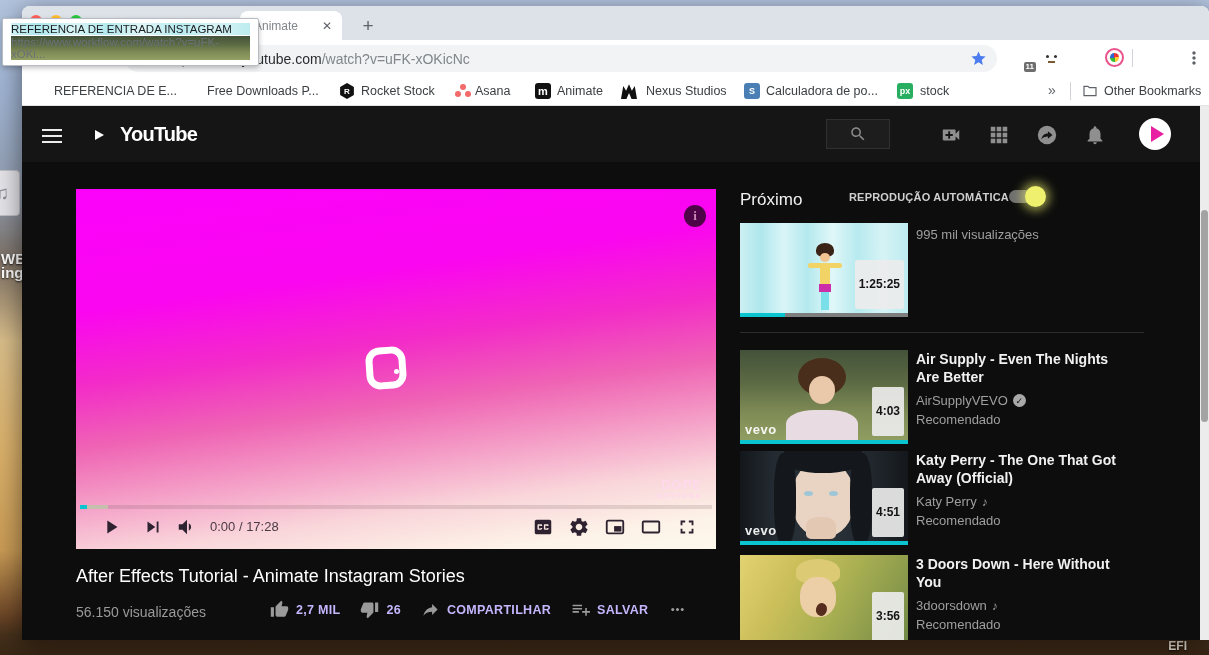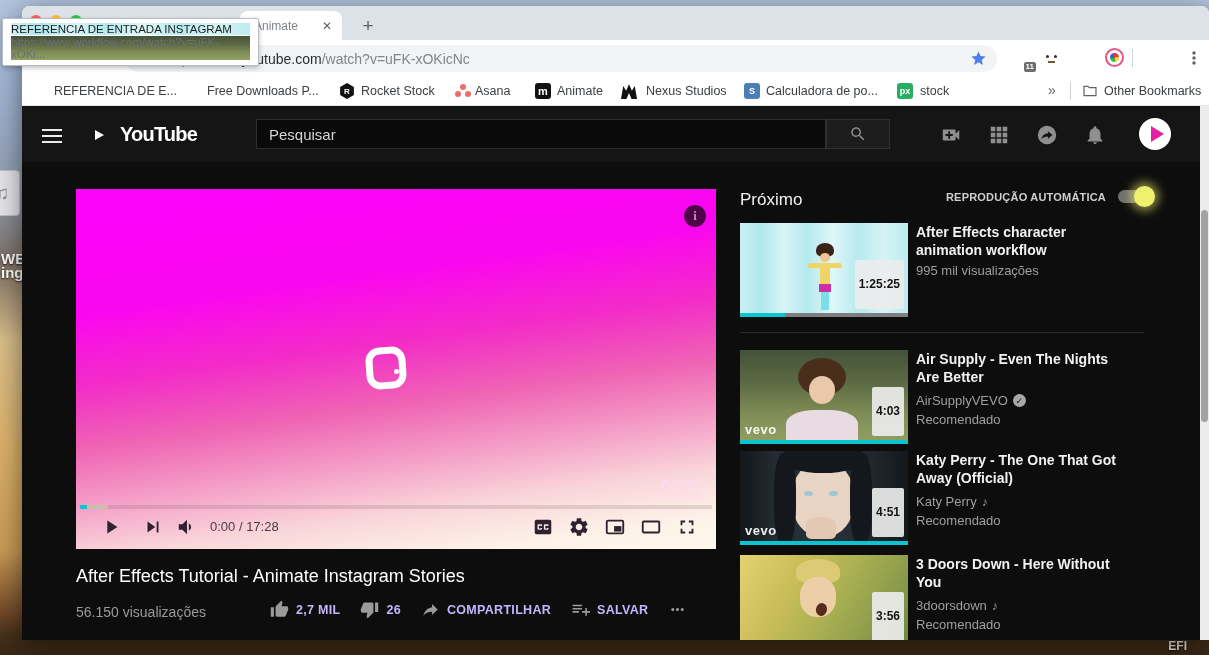--- a/index.html
+++ b/index.html
@@ -91,21 +91,21 @@
 
   
   .v-title { left:54px; top:460px; width:660px; color:#fff; font-size:18px; }
   .v-views { left:54px; top:498px; color:#9a9a9a; font-size:14px; }
   .v-actions { left:248px; top:494px; display:flex; align-items:center; gap:20px; color:#c4b5fd; }
   .act { display:flex; align-items:center; gap:7px; font-size:12.5px; font-weight:bold; letter-spacing:.3px; }
   .act svg { width:19px; height:19px; }
 
   
   .sb-next { left:718px; top:84px; color:#f1f1f1; font-size:17px; }
-  .sb-auto { left:718px; top:84px; width:412px; display:flex; align-items:center; justify-content:flex-end; gap:12px; }
+  .sb-auto { left:718px; top:84px; width:412px; display:flex; align-items:center; justify-content:center; }
   .sb-auto-label { color:#cfcfcf; font-size:11px; font-weight:bold; letter-spacing:.2px; }
   .toggle { position:relative; width:34px; height:13px; background:#6f6f6f; border-radius:7px; }
   .toggle .knob { position:absolute; right:-3px; top:-4px; width:21px; height:21px; border-radius:50%; background:#eef06e; box-shadow:0 0 10px 4px rgba(238,240,110,.55); }
   .sb-item { left:718px; width:412px; height:94px; }
   .sb-thumb { left:0; top:0; width:168px; height:94px; overflow:hidden; }
   .sb-info { left:176px; top:0; width:226px; }
   .sb-title { color:#f1f1f1; font-size:14px; font-weight:bold; line-height:18px; width:212px; }
   .sb-ch { color:#9f9f9f; font-size:13px; margin-top:7px; display:flex; align-items:center; gap:5px; }
   .sb-meta { color:#9f9f9f; font-size:13px; margin-top:4px; }
   .dur { position:absolute; right:4px; bottom:8px; background:rgba(236,236,236,.92); color:#141414; font-size:12px; font-weight:bold; padding:16px 4px; border-radius:2px; line-height:17px; }
@@ -257,23 +257,20 @@
     <div class="abs page">
 
       <div class="abs masthead">
         <span class="abs burger" style="left:20px;top:19px;">
             <span></span>
             <span></span>
             <span></span>
           </span>
         <span class="abs yt-logo-icon" style="left:62px;top:18px;"></span>
         <span class="abs yt-logo-text" style="left:98px;top:17px;">YouTube</span>
-        <div class="abs yt-search">
-          <input type="text" placeholder="Pesquisar" style="">
-        </div>
         <div class="abs yt-search-btn">
           <svg viewBox="0 0 24 24" width="18" height="18" fill="#8a8a8a">
               <path d="M15.5 14h-.79l-.28-.27C15.41 12.59 16 11.11 16 9.5 16 5.91 13.09 3 9.5 3S3 5.91 3 9.5 5.91 16 9.5 16c1.61 0 3.09-.59 4.23-1.57l.27.28v.79l5 4.99L20.49 19l-4.99-5zm-6 0C7.01 14 5 11.99 5 9.5S7.01 5 9.5 5 14 7.01 14 9.5 11.99 14 9.5 14z"></path>
             </svg>
         </div>
         <span class="abs mh-ic" style="left:918px;">
           <svg viewBox="0 0 24 24" width="22" height="22" fill="currentColor">
               <path d="M17 10.5V7c0-.55-.45-1-1-1H4c-.55 0-1 .45-1 1v10c0 .55.45 1 1 1h12c.55 0 1-.45 1-1v-3.5l4 4v-11l-4 4zM14 13h-3v3H9v-3H6v-2h3V8h2v3h3v2z"></path>
             </svg>
         </span>
@@ -409,21 +406,20 @@
             <span class="face"></span>
             <span class="arms"></span>
             <span class="torso"></span>
             <span class="shorts"></span>
             <span class="legs"></span>
           <span class="dur">1:25:25</span>
           <span class="wbar" style="width:100%;background:#7e7e7e;"></span>
           <span class="wbar" style="width:27%;background:#0ac4cf;"></span>
         </div>
         <div class="abs sb-info">
-          <div class="sb-title">After Effects character animation workflow</div>
           <div class="sb-meta">995 mil visualizações</div>
         </div>
       </div>
 
       <div class="abs divider"></div>
 
       <div class="abs sb-item" style="top:244px;">
         <div class="abs sb-thumb t2">
           <span class="hair"></span>
             <span class="face"></span>

